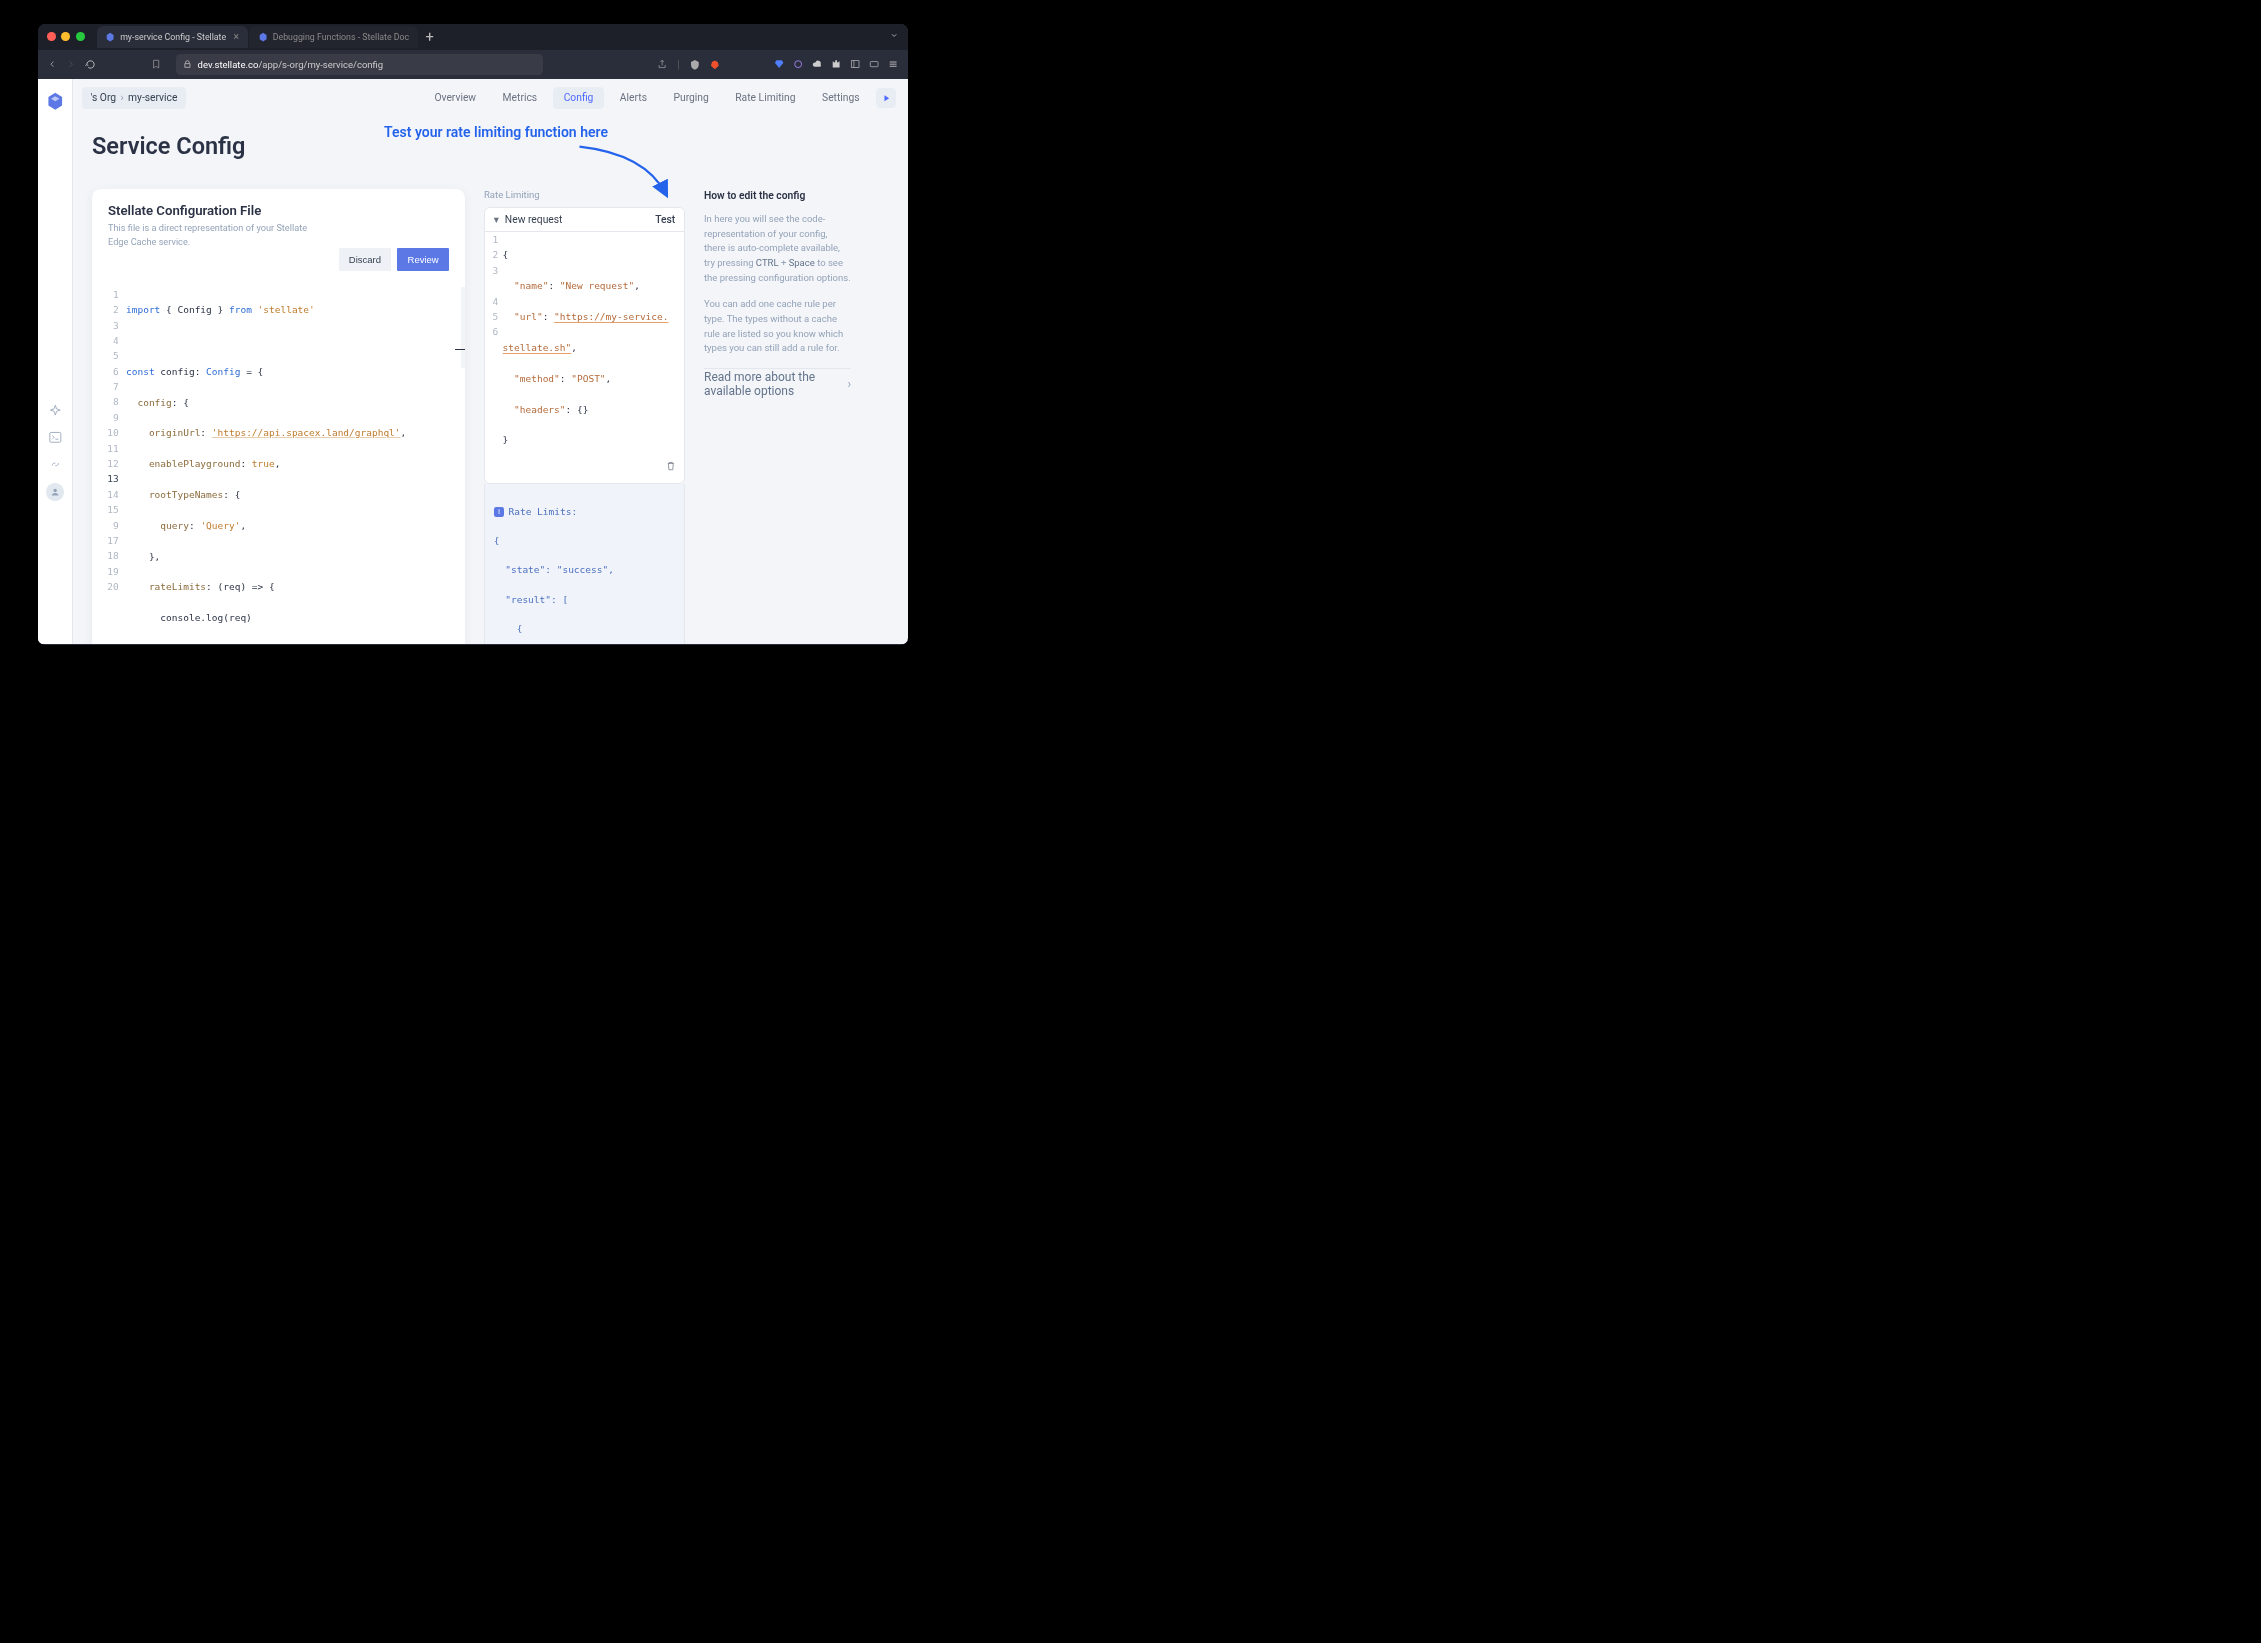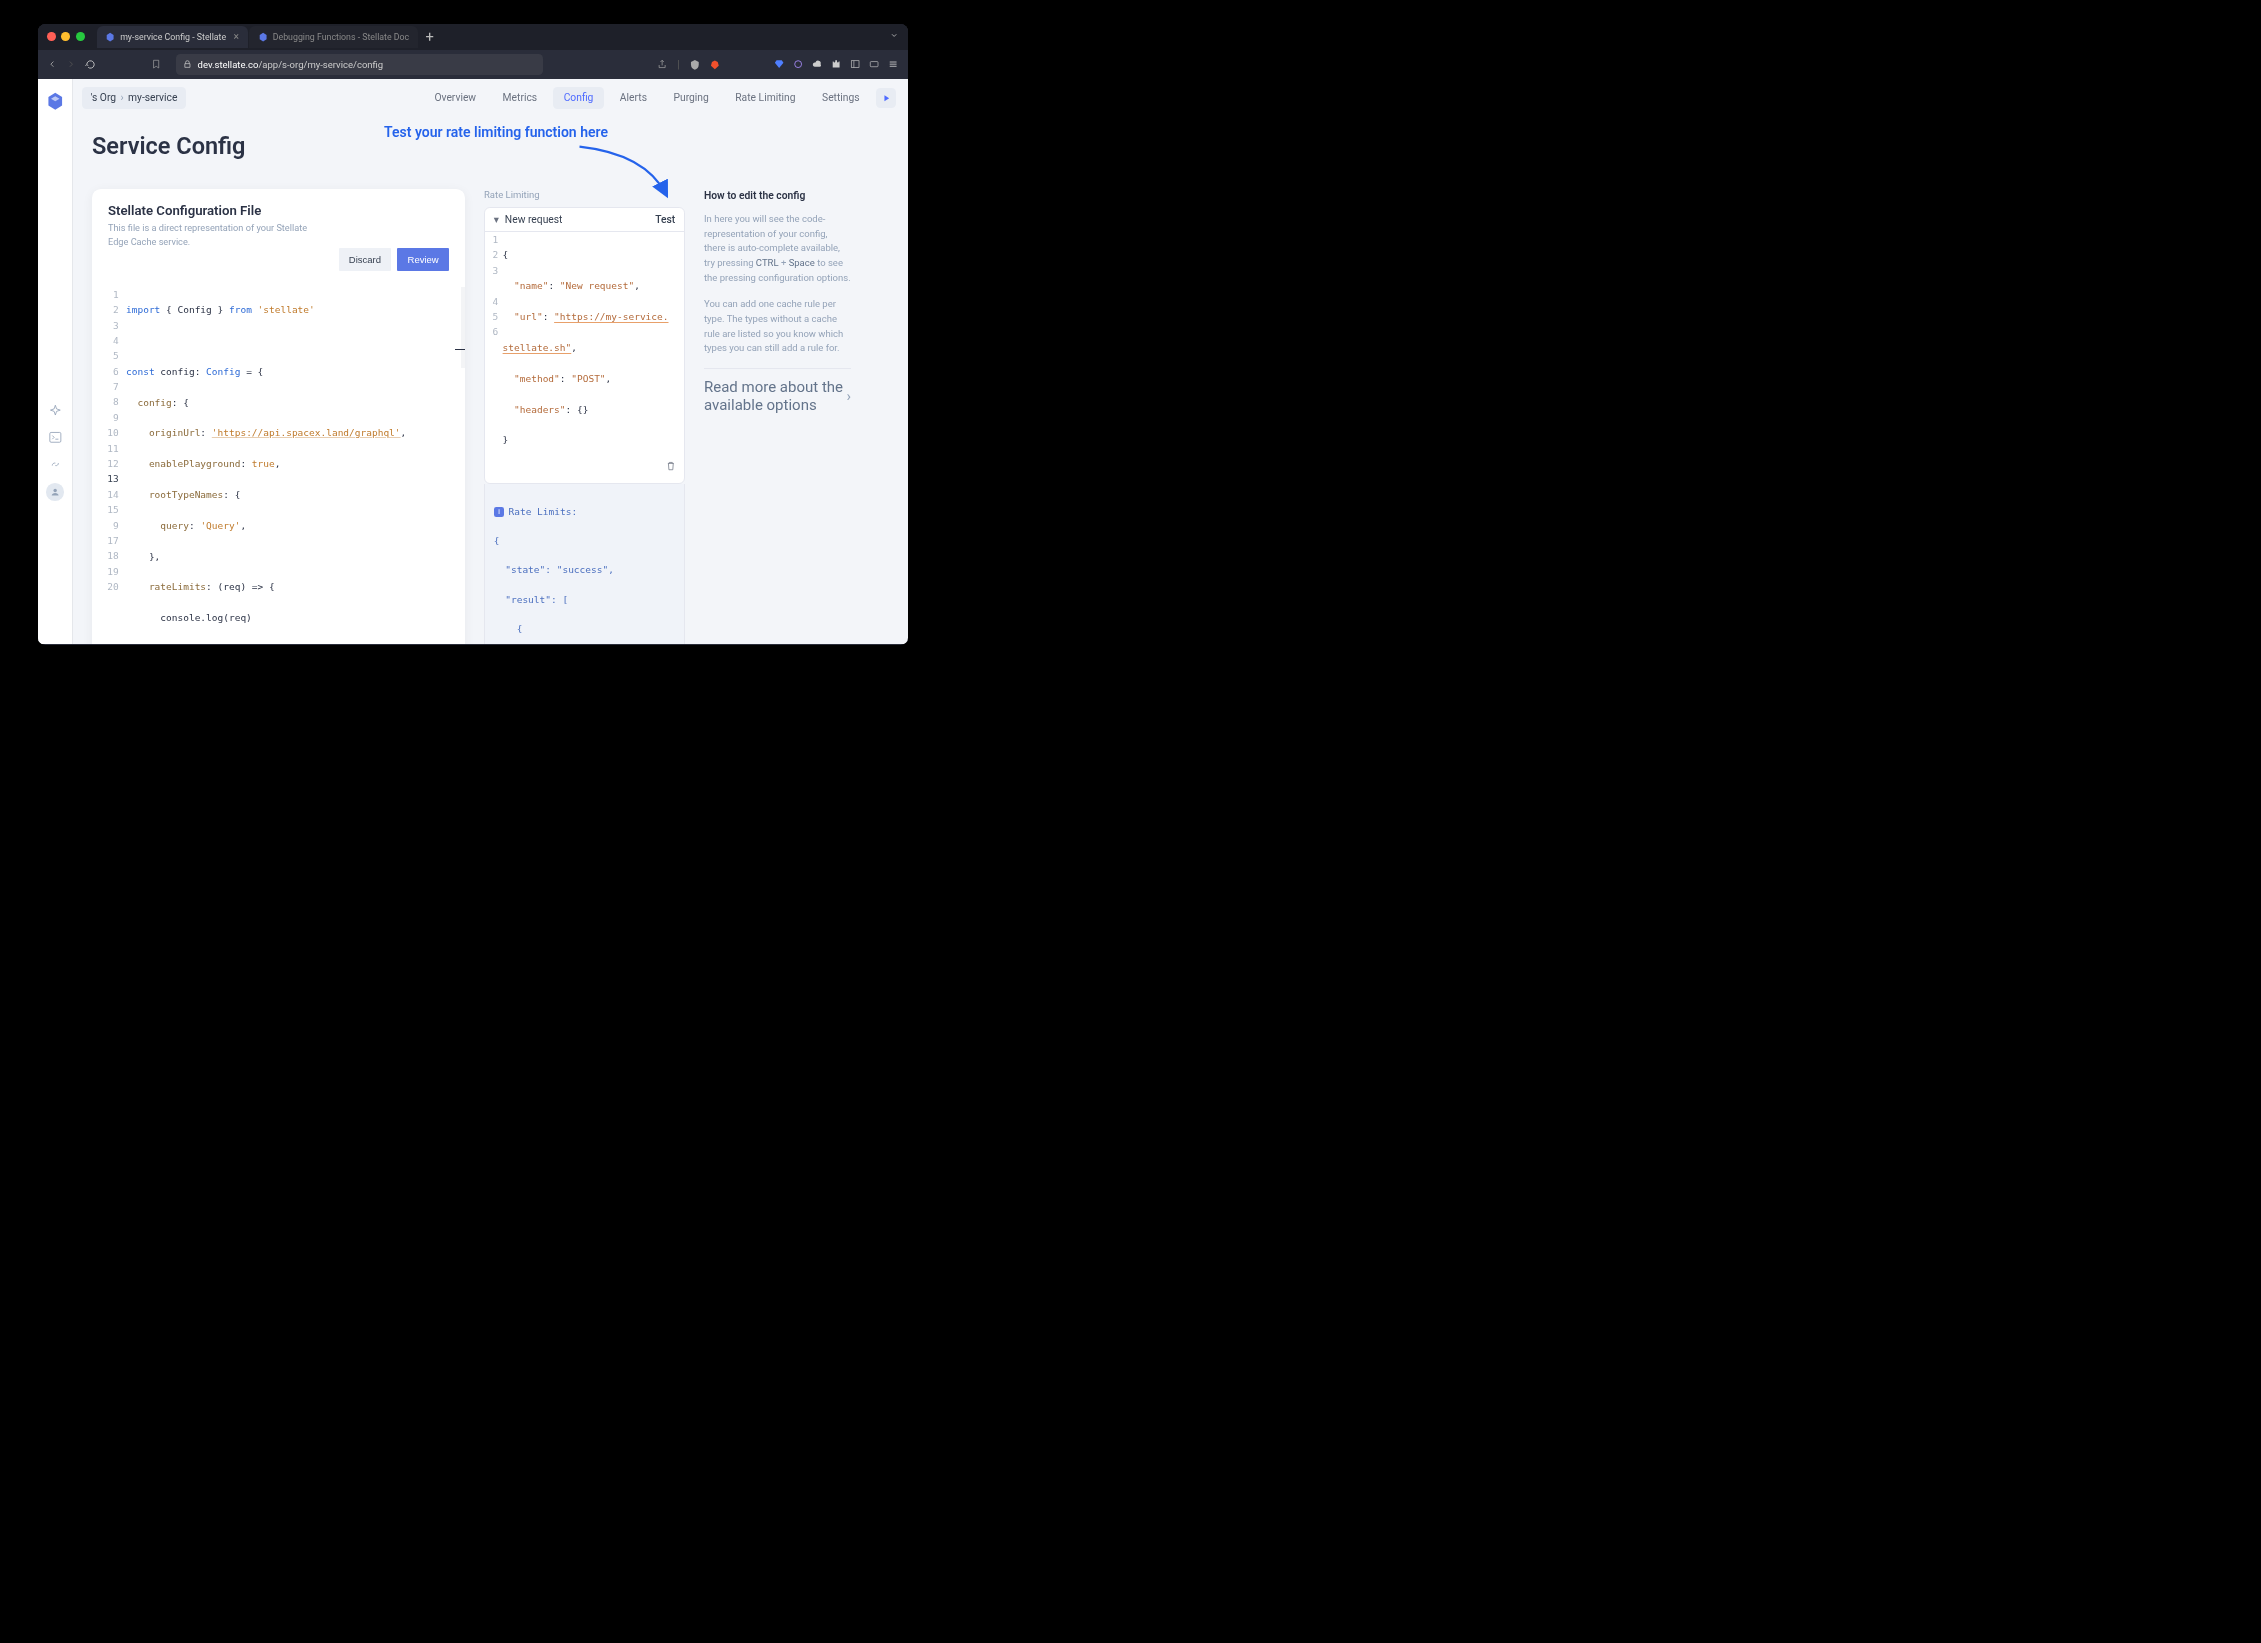--- a/index.html
+++ b/index.html
@@ -260,21 +260,21 @@
   height: 271px;
   overflow: hidden;
 }
 .result-panel .hdr { display: flex; align-items: center; gap: 4.4px; }
 .info-ico { width: 10.3px; height: 10.3px; background: #5b78e5; color: #fff; border-radius: 2.2px; font-size: 7.3px; display: flex; align-items: center; justify-content: center; font-family: sans-serif; }
 
 .side-col { width: 147px; }
 .side-heading { font-size: 10.3px; color: #2b3245; font-weight: 600; margin-bottom: 10.3px; }
 .side-para { font-size: 9.5px; color: #94a3b8; line-height: 1.55; margin-bottom: 11.7px; }
 .side-para .kbd { color: #64748b; }
-.side-link { display: flex; align-items: center; justify-content: flex-start; font-size: 15px; color: #64748b; border-top: 0.7px solid #e5e7ef; padding-top: 9px; cursor: pointer; }
+.side-link { display: flex; align-items: center; justify-content: flex-start; font-size: 12px; color: #64748b; border-top: 0.7px solid #e5e7ef; padding-top: 1px; cursor: pointer; }
 .side-link .chev { color: #94a3b8; }
 
 </style>
 </head>
 <body>
 
 <div class="browser-window">
 
   <div class="titlebar">
     <div class="traffic">

